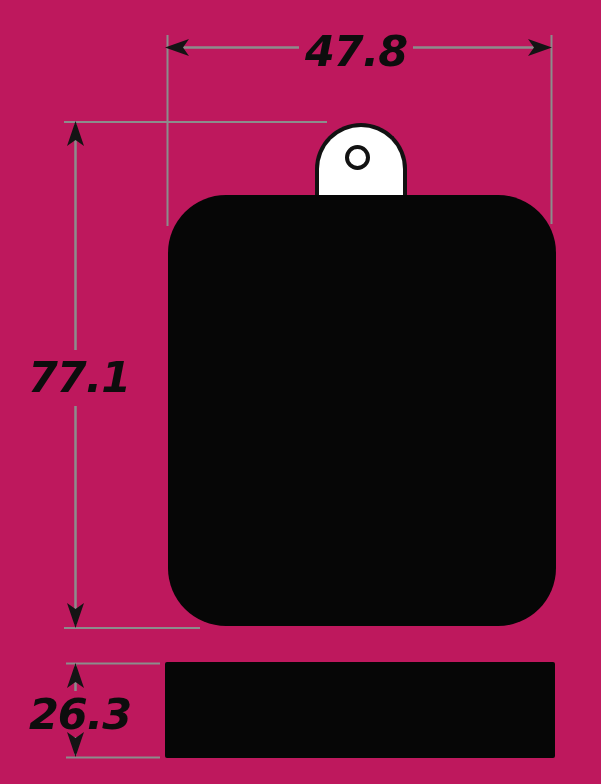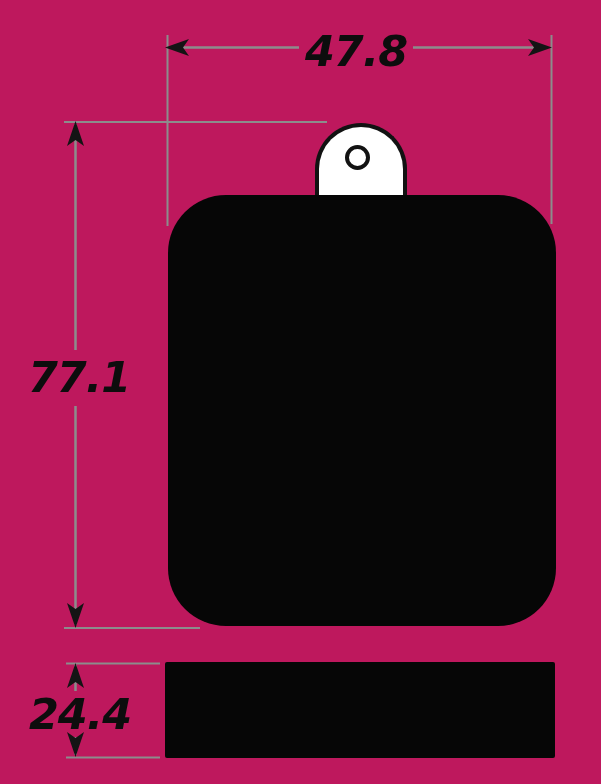--- a/index.html
+++ b/index.html
@@ -123,15 +123,15 @@
     </svg>
   </div>
 
   <div class="shape tab"></div>
   <div class="shape tab-hole"></div>
   <div class="shape pad-front"></div>
   <div class="shape pad-side"></div>
 
   <div class="dim-label dim-width">47.8</div>
   <div class="dim-label dim-height">77.1</div>
-  <div class="dim-label dim-thickness">24.4</div>
+  <div class="dim-label dim-thickness">26.3</div>
 
 </div>
 
 </body></html>

